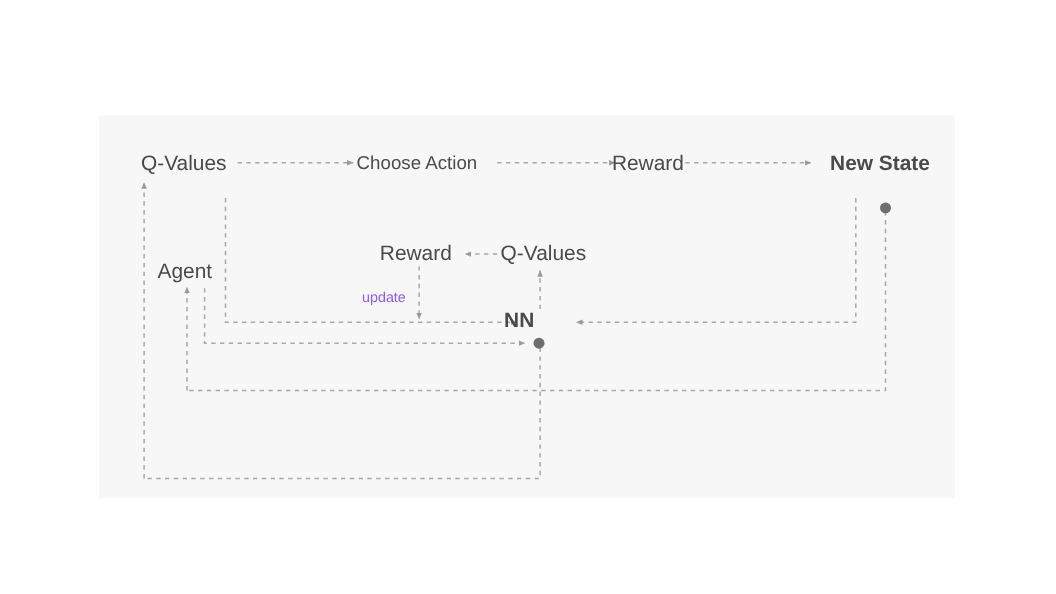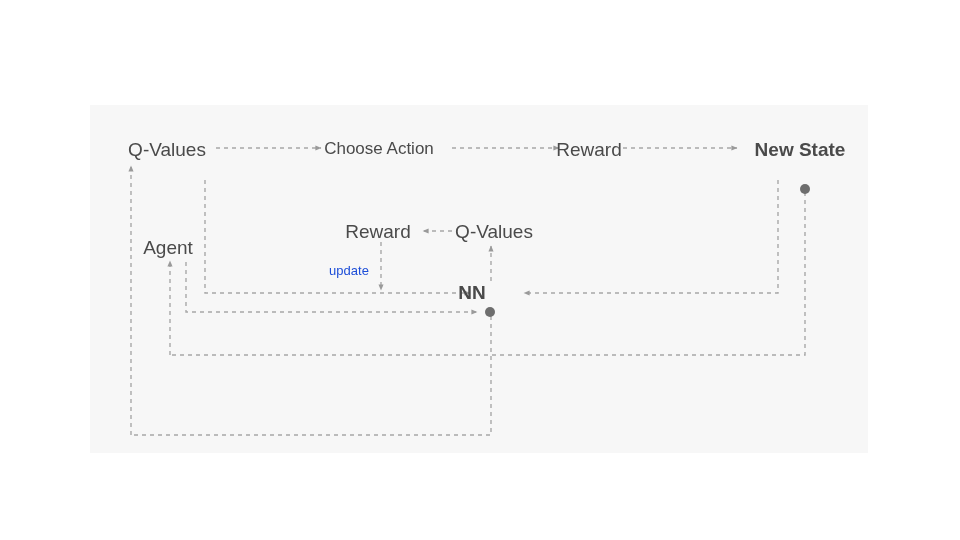--- a/index.html
+++ b/index.html
@@ -36,21 +36,21 @@
   }
   .node {
     position: absolute;
     color: #4a4a4a;
     white-space: nowrap;
     line-height: 1;
     transform: translate(-50%, -50%);
   }
   .node.big   { font-size: 19px; }
   .node.mid   { font-size: 17px; }
-  .node.small { font-size: 13px; color: #1d4ed8; }
+  .node.small { font-size: 13px; color: #8b5cf6; }
 </style>
 </head>
 <body>
 
 <div id="canvas">
 
   <div id="panel"></div>
 
   <svg id="wires" viewBox="0 0 960 540" xmlns="http://www.w3.org/2000/svg">
     <defs>

